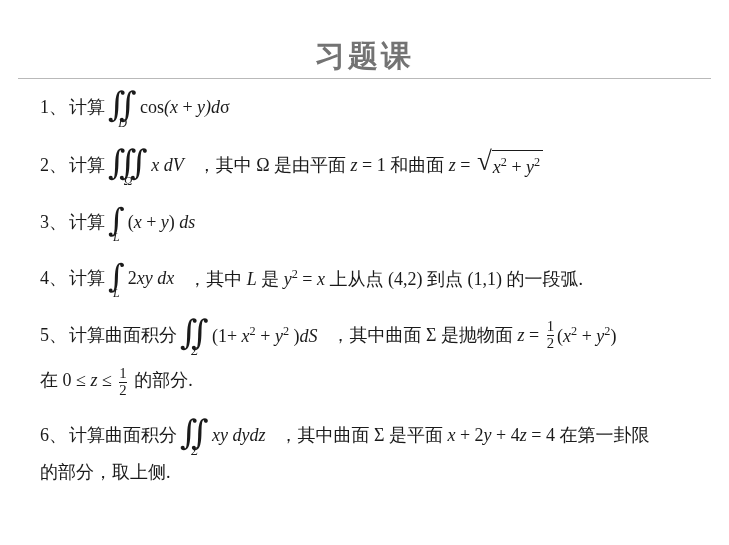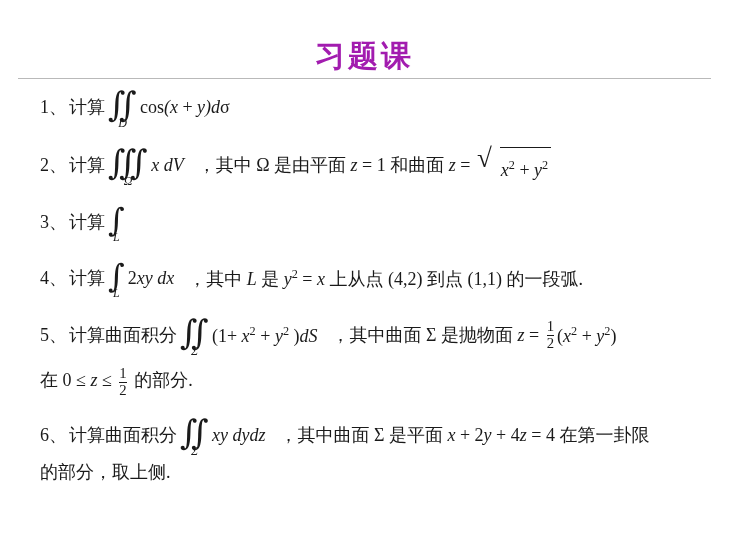--- a/index.html
+++ b/index.html
@@ -103,39 +103,38 @@
     margin: 0 2px;
   }
   .sqrt .radical {
     font-size: 1.5em;
     line-height: 1;
     position: relative;
     top: -2px;
   }
   .sqrt .radicand {
     border-top: 1px solid #1a1a1a;
-    padding: 8px 3px 0 1px;
-    margin-left: 8px;
+    padding: 2px 3px 0 1px;
   }
   .cont {
     font-size: 18px;
     line-height: 1.55;
     margin: -8px 0 18px 0;
     padding-left: 22px;
     display: flex;
     align-items: flex-start;
     flex-wrap: wrap;
   }
 </style>
 </head>
 <body>
 
 <div class="page">
 
-  <div class="title" style="color: #a21caf; margin-top: 36px;">习题课</div>
+  <div class="title" style="color: #737373; margin-top: 36px;">习题课</div>
   <hr class="rule">
 
   <div class="problem">
     <span class="num">1、</span>
     <span class="txt">计算</span>
     <span class="intgrp">
       <span class="intsym">∬</span>
       <span class="intsub it">D</span>
     </span>
     <span class="txt">cos<span class="it">(x</span> + <span class="it">y)d</span>σ</span>
@@ -158,20 +157,21 @@
     </span>
   </div>
 
   <div class="problem">
     <span class="num">3、</span>
     <span class="txt">计算</span>
     <span class="intgrp">
       <span class="intsym single">∫</span>
       <span class="intsub it">L</span>
     </span>
+    <span class="txt">(<span class="it">x</span> + <span class="it">y</span>) <span class="it">ds</span></span>
     <span class="spw"></span>
   </div>
 
   <div class="problem">
     <span class="num">4、</span>
     <span class="txt">计算</span>
     <span class="intgrp">
       <span class="intsym single">∫</span>
       <span class="intsub it">L</span>
     </span>

